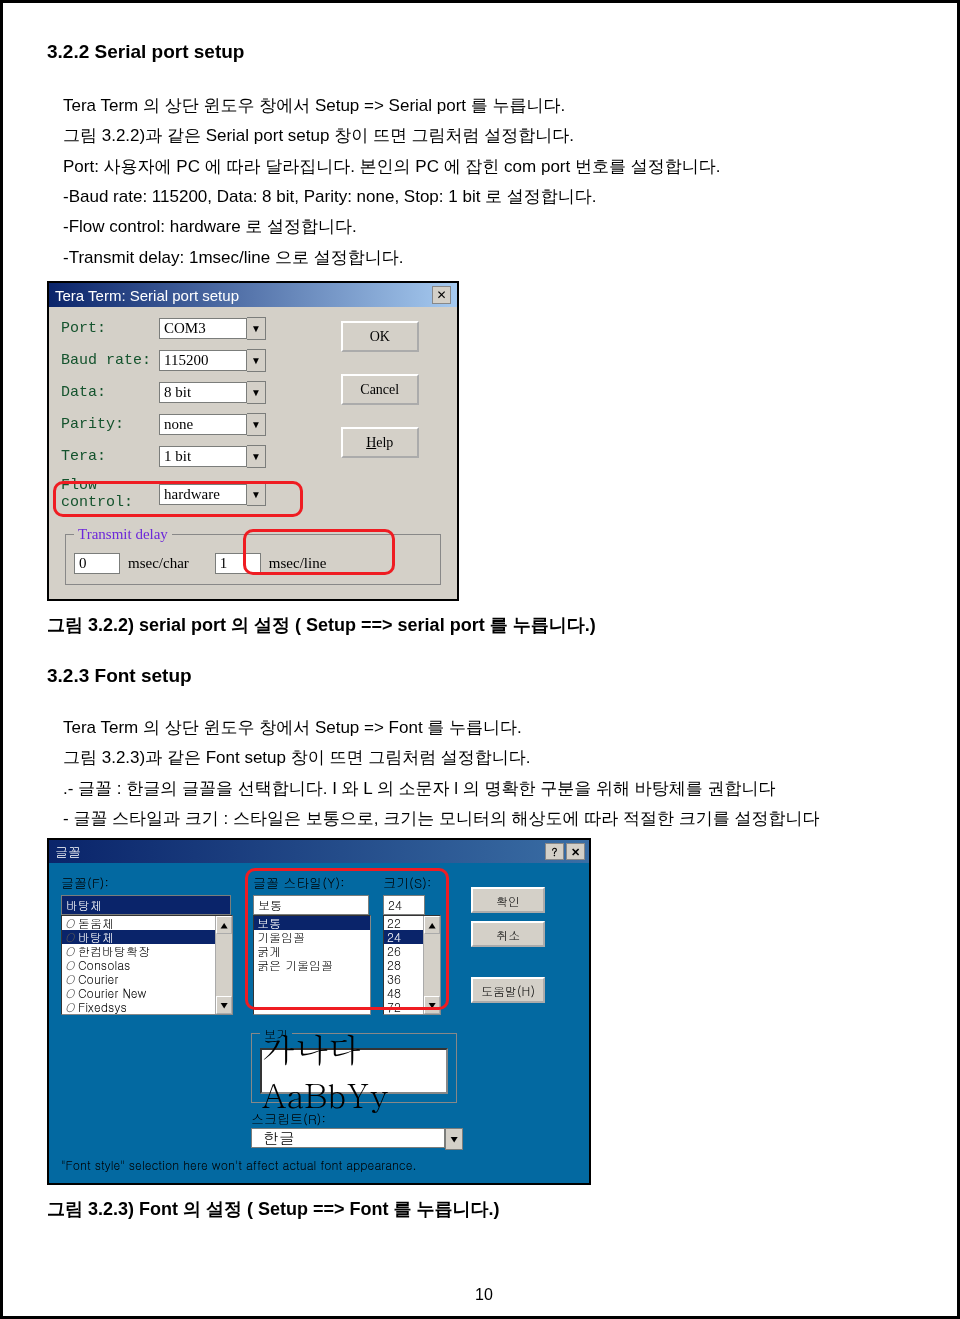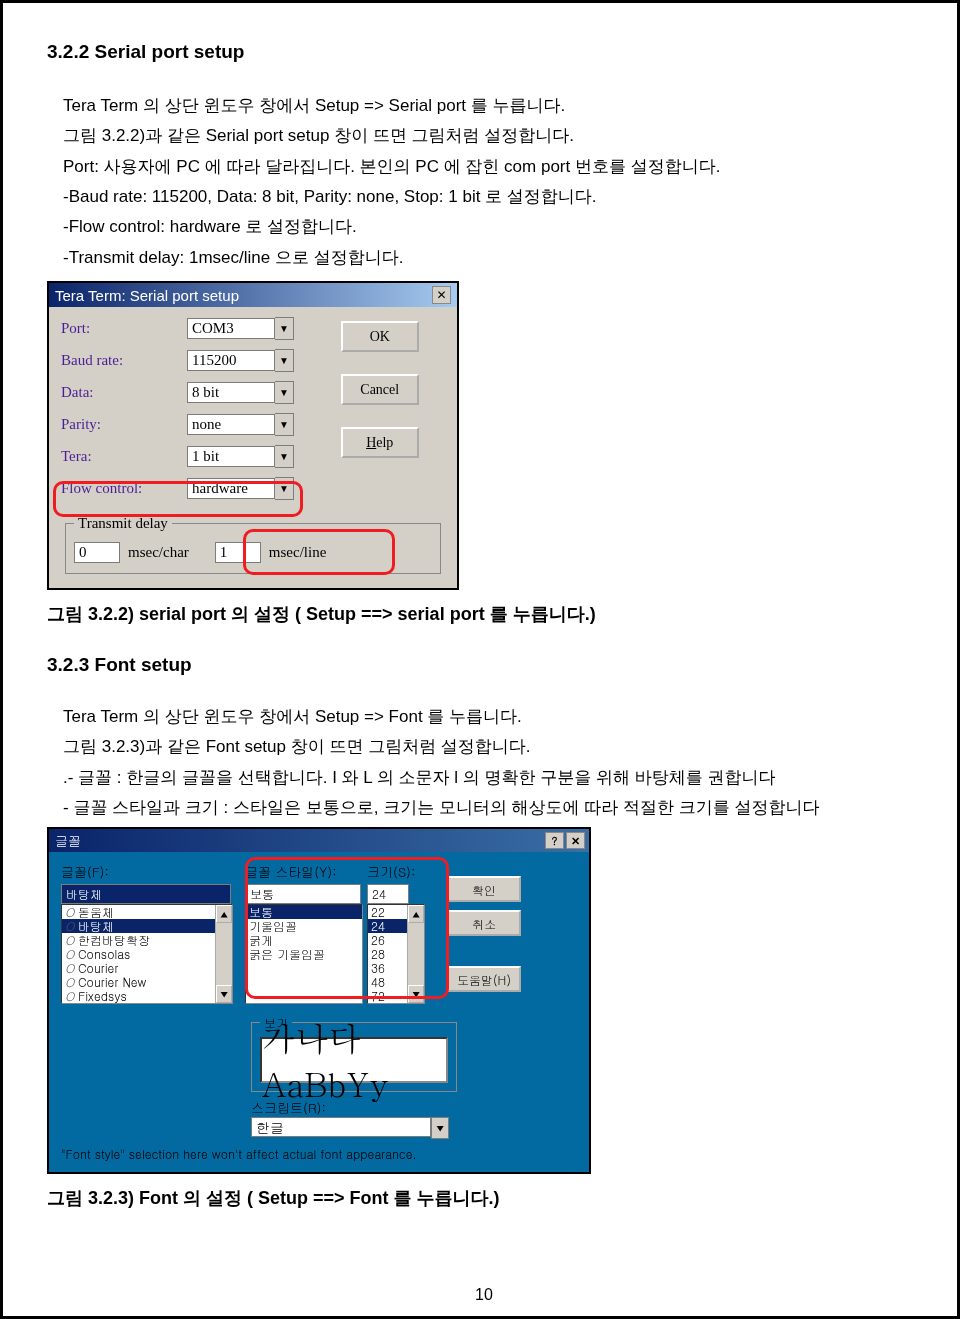--- a/index.html
+++ b/index.html
@@ -76,35 +76,35 @@
     vertical-align: top;
     width: 260px;
   }
   .dlg1 .row {
     display: flex;
     align-items: center;
     margin-bottom: 9px;
   }
   .dlg1 .row .lbl {
     width: 98px;
-    color: #4c1d95;
+    color: #14532d;
+    font-family: Liberation Mono, monospace;
   }
   .dlg1 .combo {
     display: flex;
     align-items: center;
   }
   .dlg1 .combo .txt {
     background: #fff;
     border: 1px solid #7b7d7b;
     width: 78px;
     height: 19px;
     padding: 0 4px;
     line-height: 19px;
     font-family: "Times New Roman", serif;
-    margin-left: 28px;
   }
   .dlg1 .combo .arrow {
     background: #d4d0c8;
     border: 1px solid #7b7d7b;
     border-left: none;
     width: 18px;
     height: 21px;
     display: flex;
     align-items: center;
     justify-content: center;
@@ -129,21 +129,21 @@
     font-size: 14px;
   }
   .dlg1 .btn .u { text-decoration: underline; }
   .dlg1 fieldset.delay {
     border: 1px solid #888;
     margin: 6px 4px 4px 4px;
     padding: 10px 8px 10px 8px;
   }
   .dlg1 fieldset.delay legend {
     padding: 0 4px;
-    color: #000000;
+    color: #6d28d9;
   }
   .dlg1 .delay-row {
     display: flex;
     align-items: center;
     gap: 8px;
   }
   .dlg1 .delay-row .txtbox {
     background: #fff;
     border: 1px solid #7b7d7b;
     width: 36px;
@@ -190,21 +190,21 @@
     display: flex;
     align-items: center;
     justify-content: center;
     font-weight: bold;
   }
   .dlg2 .body2 {
     padding: 10px 12px 10px 12px;
   }
   .dlg2 .cols {
     display: flex;
-    gap: 4px;
+    gap: 12px;
     align-items: flex-start;
   }
   .dlg2 .col { display: flex; flex-direction: column; }
   .dlg2 .col .collabel {
     font-size: 13px;
     margin-bottom: 3px;
     color: #000;
   }
   .dlg2 .topcombo {
     display: flex;
@@ -292,22 +292,22 @@
   }
   .dlg2 .scriptrow {
     margin-top: 6px;
   }
   .dlg2 .scriptrow .txt {
     background: #fff;
     border: 1px solid #7b7d7b;
     width: 170px;
     height: 18px;
     line-height: 18px;
-    padding: 0 4px;
-    font-size: 14px;
+    padding: 0 11px;
+    font-size: 16px;
     display: inline-block;
   }
   .dlg2 .scriptrow .arrow2 {
     background: #d4d0c8;
     border: 1px solid #7b7d7b;
     width: 16px;
     height: 20px;
     display: inline-flex;
     align-items: center;
     justify-content: center;

